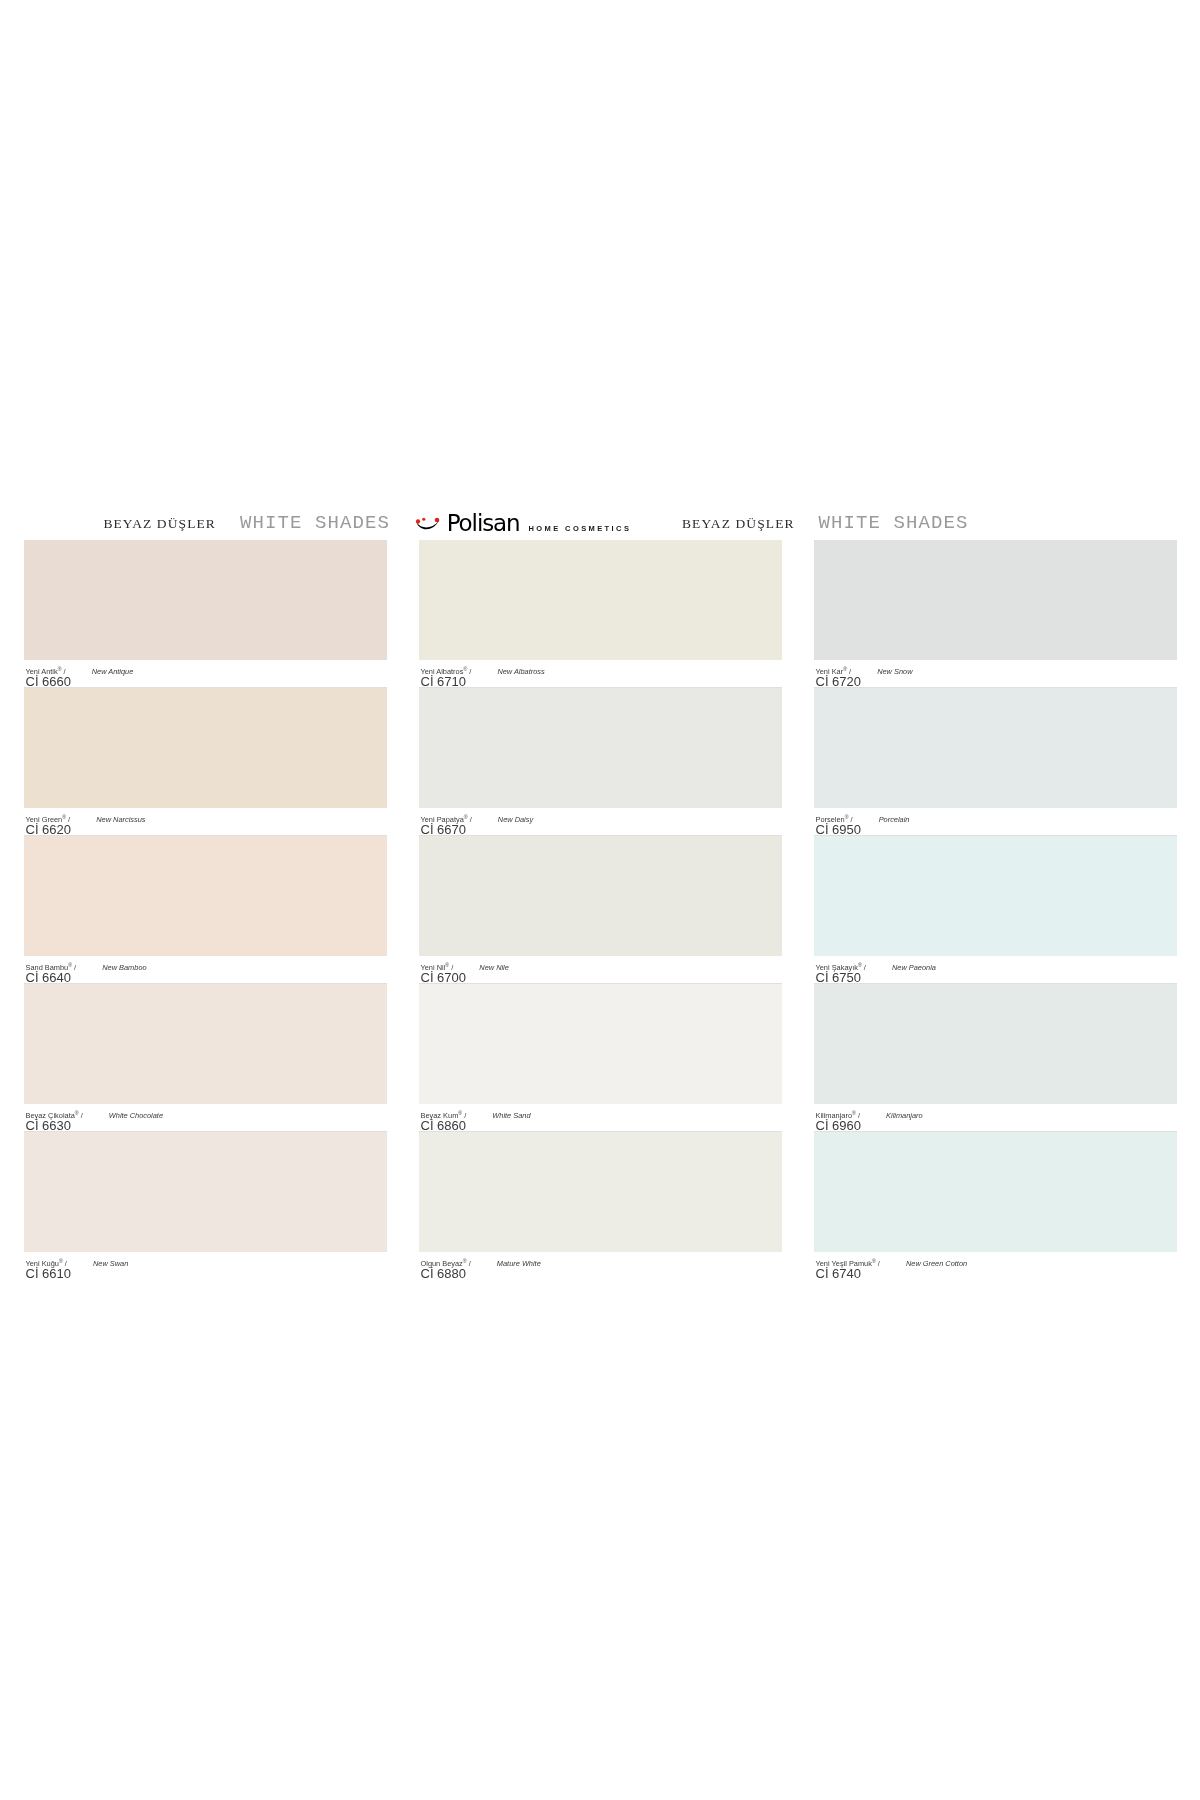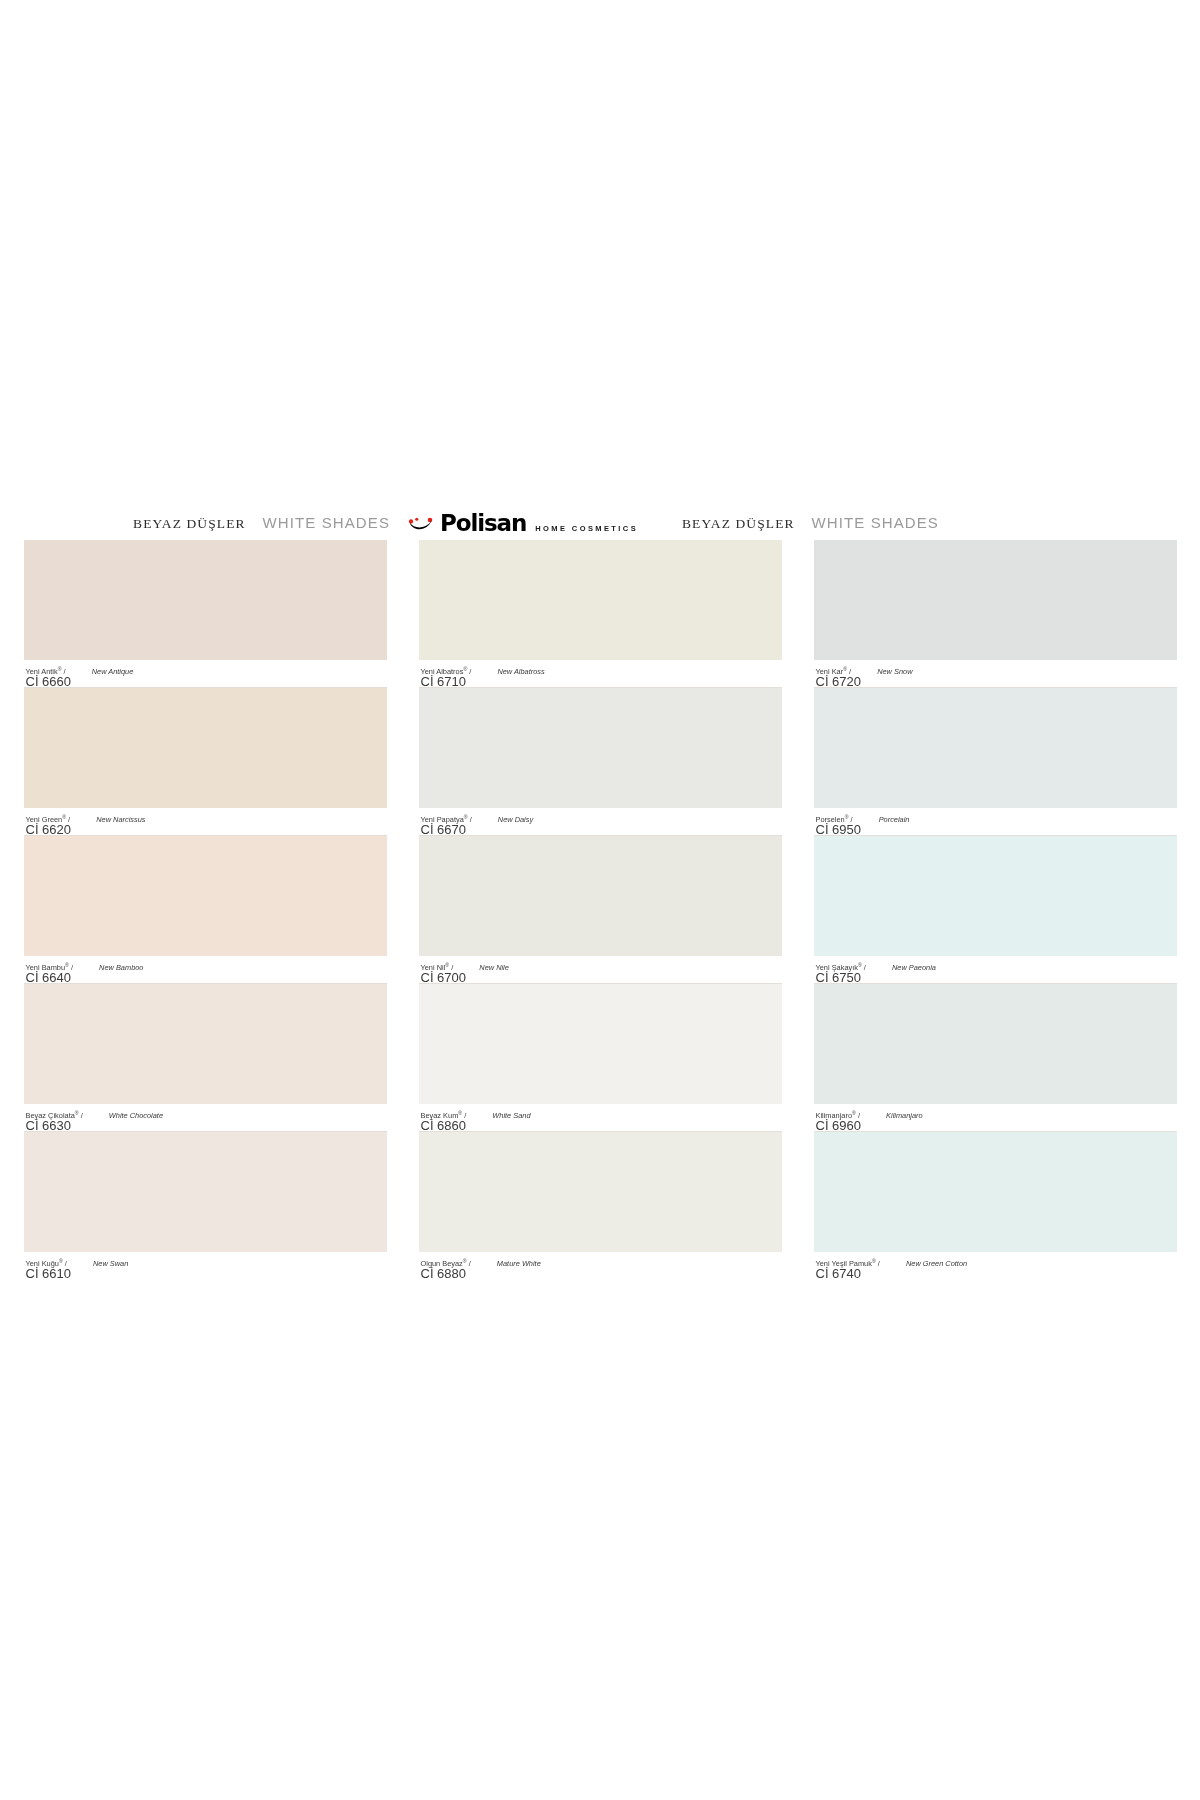--- a/index.html
+++ b/index.html
@@ -46,45 +46,45 @@
     padding-left: 34px;
   }
   .hdr-tr {
     font-family: "Liberation Serif", serif;
     font-size: 13.5px;
     letter-spacing: 1.1px;
     color: #2b2b2b;
     font-weight: 400;
   }
   .hdr-en {
-    font-family: Liberation Sans, sans-serif;
-    font-size: 15px;
+    font-family: Liberation Mono, monospace;
+    font-size: 19px;
     letter-spacing: 1.1px;
     color: #9a9a9a;
     font-weight: 400;
-    margin-left: 17px;
+    margin-left: 24px;
   }
 
   .logo-wrap {
     flex: 0 0 auto;
     display: flex;
     align-items: center;
     justify-content: center;
     gap: 6px;
     min-width: 250px;
   }
   .logo-mark {
     display: block;
     width: 26px;
     height: 16px;
     flex: 0 0 auto;
   }
   .logo-word {
     font-family: "DejaVu Sans", sans-serif;
-    font-weight: 700;
+    font-weight: 400;
     font-size: 23px;
     letter-spacing: -1.1px;
     color: #000000;
     line-height: 1;
   }
   .logo-sub {
     font-family: "Liberation Sans", sans-serif;
     font-size: 7.5px;
     letter-spacing: 2.4px;
     color: #1a1a1a;
@@ -189,21 +189,21 @@
         <div class="swatch-cell">
           <div class="swatch-chip" style="background: rgb(236, 224, 209);"></div>
           <div class="swatch-label">
             <div class="lbl-name"><span class="tr">Yeni Green</span><span class="reg">®</span><span class="sep"> / </span><span class="en">New Narcissus</span></div>
             <div class="lbl-code">Cİ 6620</div>
           </div>
         </div>
         <div class="swatch-cell">
           <div class="swatch-chip" style="background: rgb(242, 226, 214);"></div>
           <div class="swatch-label">
-            <div class="lbl-name"><span class="tr">Yeni Bambu</span><span class="reg">®</span><span class="sep"> / </span><span class="en">New Bamboo</span></div>
+            <div class="lbl-name"><span class="tr">Sand Bambu</span><span class="reg">®</span><span class="sep"> / </span><span class="en">New Bamboo</span></div>
             <div class="lbl-code">Cİ 6640</div>
           </div>
         </div>
         <div class="swatch-cell">
           <div class="swatch-chip" style="background: rgb(240, 229, 220);"></div>
           <div class="swatch-label">
             <div class="lbl-name"><span class="tr">Beyaz Çikolata</span><span class="reg">®</span><span class="sep"> / </span><span class="en">White Chocolate</span></div>
             <div class="lbl-code">Cİ 6630</div>
           </div>
         </div>

